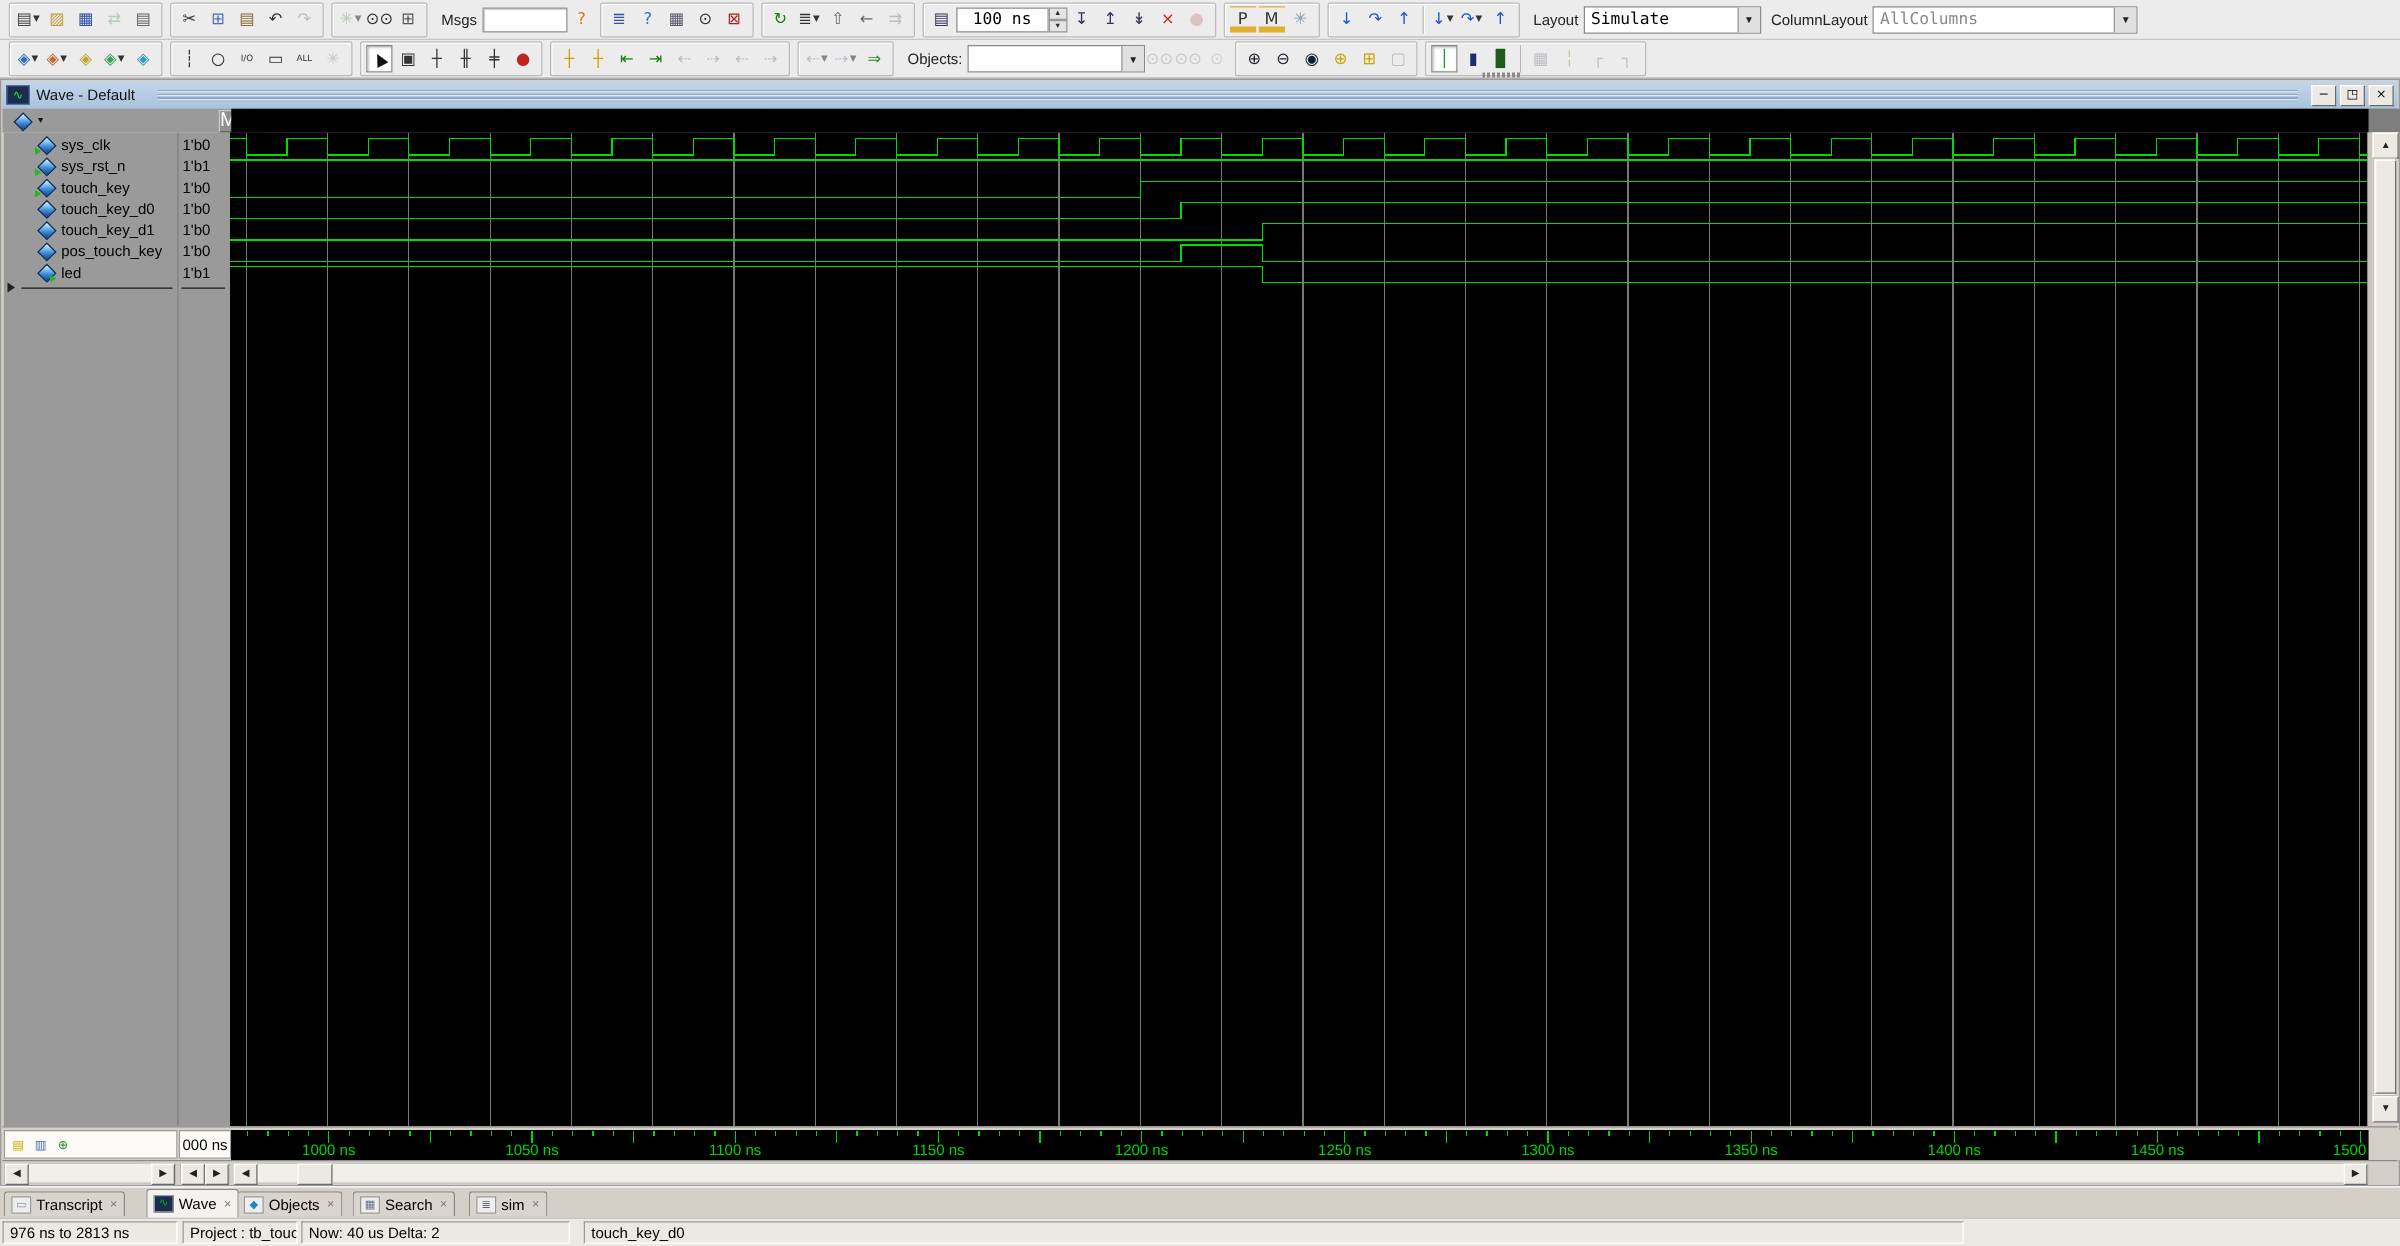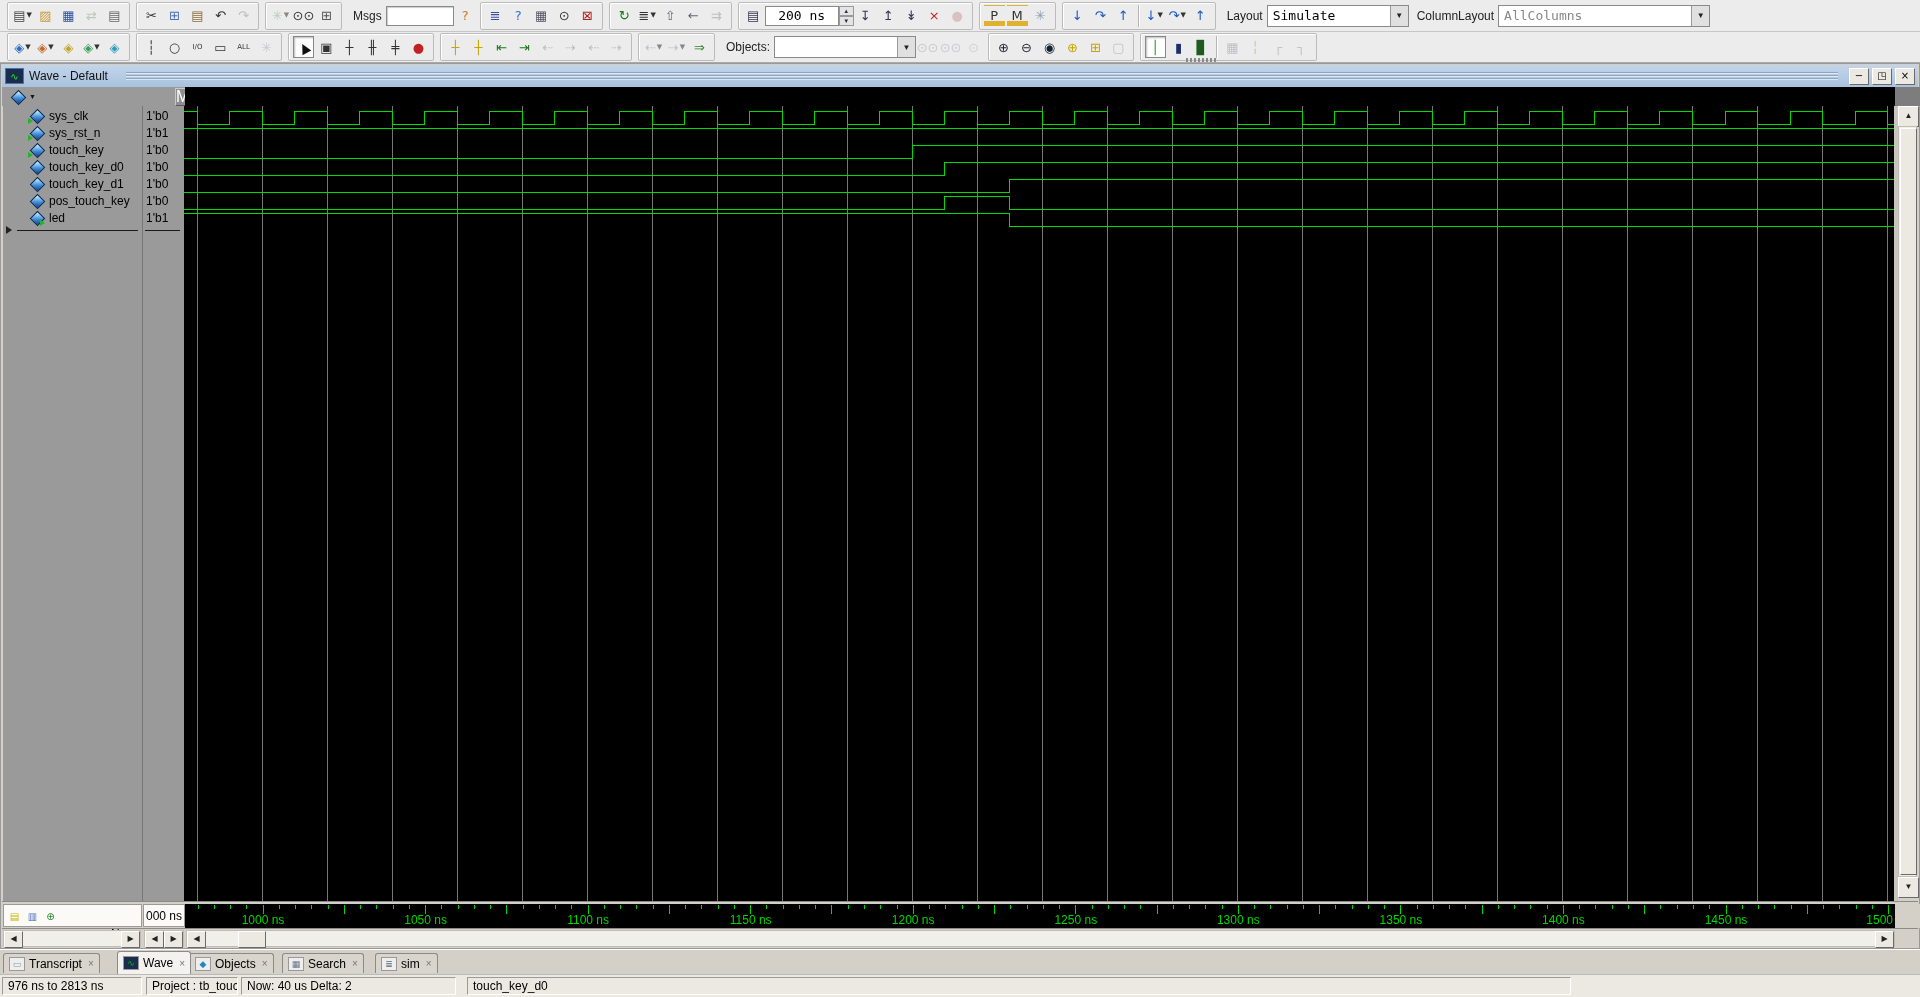--- a/index.html
+++ b/index.html
@@ -174,21 +174,21 @@
         </button>
         <button class="ti dis">
           <span style="color: rgb(153, 153, 153);">⇉</span>
         </button>
       </span>
       <span class="tbgroup">
         <button class="ti">
           <span style="color: rgb(51, 51, 85);">▤</span>
         </button>
         <span class="spin">
-          <span class="val">200 ns</span>
+          <span class="val">100 ns</span>
           <span class="btns">
             <span>▲</span>
             <span>▼</span>
           </span>
         </span>
         <button class="ti">
           <span style="color: rgb(51, 51, 85);">↧</span>
         </button>
         <button class="ti">
           <span style="color: rgb(51, 51, 85);">↥</span>

